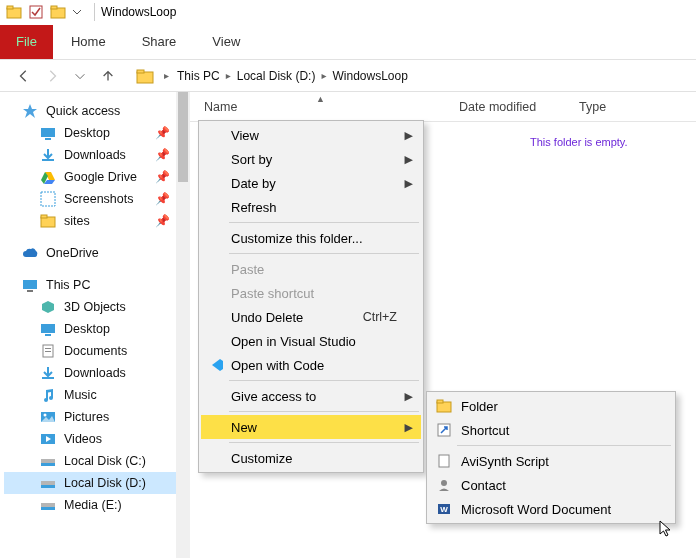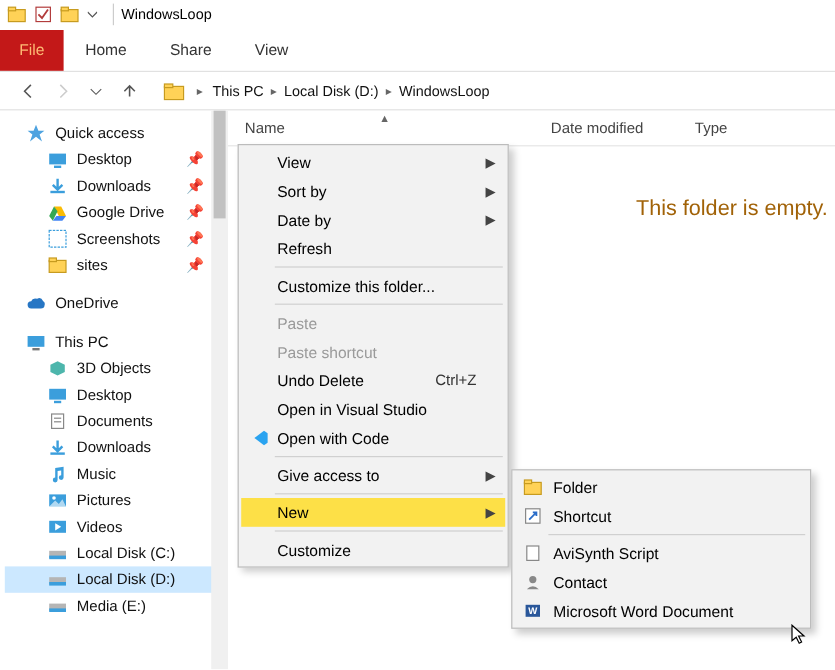--- a/index.html
+++ b/index.html
@@ -6,21 +6,21 @@
   body { margin: 0; width: 696px; height: 558px; background: #fff; font-size: 12px; overflow: hidden; position: relative; color: #000; }
 
   
   .titlebar { height: 24px; display: flex; align-items: center; padding-left: 6px; background: #fff; }
   .titlebar .qat-icon { width: 16px; height: 16px; margin-right: 6px; display: inline-flex; align-items: center; justify-content: center; }
   .titlebar .bar-divider { width: 1px; height: 18px; background: #ccc; margin: 0 6px; }
   .titlebar .title { font-size: 12px; }
 
   
   .ribbon { height: 36px; border-bottom: 1px solid #e1e1e1; display: flex; align-items: center; }
-  .file-tab { background: #c31818; color: #fdba74; padding: 8px 16px; font-size: 13px; height: 34px; display:flex;align-items:center; }
+  .file-tab { background: #c31818; color: #86efac; padding: 8px 16px; font-size: 13px; height: 34px; display:flex;align-items:center; }
   .tab { padding: 0 18px; font-size: 13px; color: #333; height:100%; display:flex; align-items:center; }
 
   
   .navrow { height: 32px; display:flex; align-items:center; padding-left:12px; border-bottom:1px solid #e1e1e1; gap:4px; }
   .navbtn { width:24px; height:24px; display:flex; align-items:center; justify-content:center; color:#333; }
   .navbtn.disabled { color:#bbb; }
   .navbtn svg { width:14px; height:14px; }
   .addr-icon { width:18px; height:18px; display:inline-flex; align-items:center; justify-content:center; margin-right:6px; }
   .crumbs { display:flex; align-items:center; gap:2px; }
   .crumb { color:#111; font-size:12px; padding:2px 4px; }
@@ -41,21 +41,21 @@
   .sb-scroll { position:absolute; top:0; right:0; width:14px; height:100%; background:#f0f0f0; }
   .sb-scroll .thumb { position:absolute; top:0; left:2px; width:10px; height:90px; background:#c1c1c1; }
 
   
   .col-headers { height:30px; border-bottom:1px solid #e5e5e5; display:flex; align-items:center; font-size:12.5px; color:#444; position:relative; }
   .col { padding-left:14px; }
   .col-name { width:255px; }
   .col-date { width:120px; }
   .sort-caret { position:absolute; left:126px; top:2px; font-size:9px; color:#666; }
 
-  .empty-msg { position:absolute; top:44px; left:340px; color:#a16207; font-size:18px;margin-top:27px; }
+  .empty-msg { position:absolute; top:44px; left:340px; color:#6d28d9; font-size:11px; }
 
   
   .ctx { position:absolute; background:#f2f2f2; border:1px solid #bcbcbc; box-shadow:4px 4px 6px rgba(0,0,0,.2); padding:2px; }
   .ctx-main { top:120px; left:198px; width:226px; }
   .ctx-item { height:24px; display:flex; align-items:center; padding-left:30px; padding-right:10px; font-size:13px; color:#000; position:relative; }
   .ctx-item.disabled { color:#9a9a9a; }
   .ctx-item.hl { background:#fde047; }
   .ctx-item .sub-arrow { position:absolute; right:8px; font-size:11px; color:#444; }
   .ctx-item .shortcut { position:absolute; right:24px; color:#333; font-size:12.5px; }
   .ctx-sep { height:1px; background:#d0d0d0; margin:3px 2px 3px 28px; }

